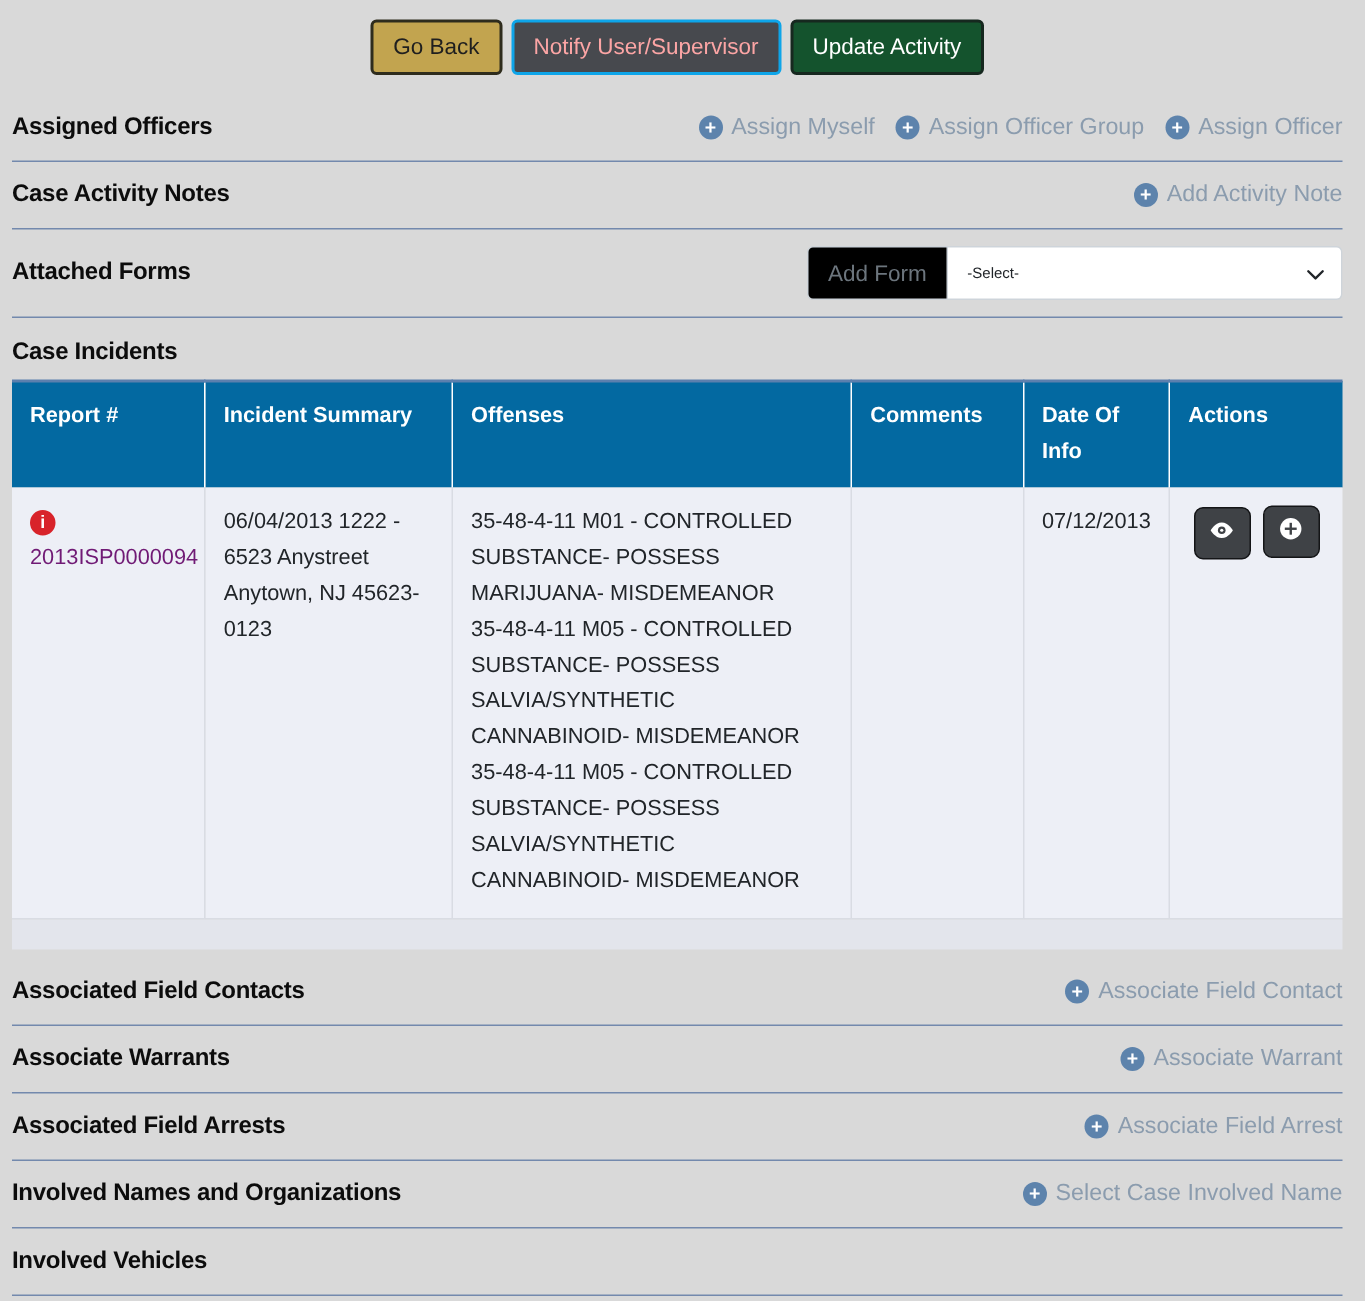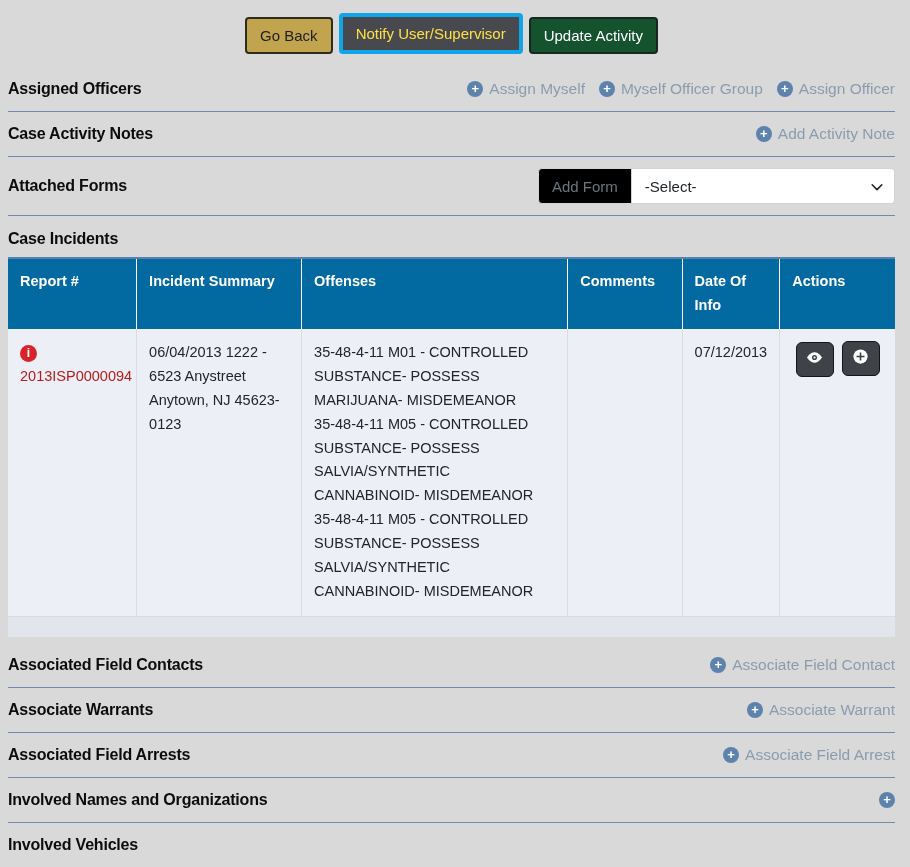--- a/index.html
+++ b/index.html
@@ -16,21 +16,21 @@
   
   .toolbar {
     display: flex; justify-content: center; align-items: flex-end;
     gap: 6px; padding: 13px 0 13px;
   }
   .btn {
     font-family: inherit; font-size: 15px; line-height: 1;
     padding: 9px 13px; border-radius: 4px; cursor: pointer;
   }
   .btn-gold  { background: #c2a44f; color: #1f1f1f; border: 2px solid #2e2c1d; }
-  .btn-dark  { background: #47494e; color: #fde047; border: 4px solid #0ea5e9; }
+  .btn-dark  { background: #47494e; color: #fca5a5; border: 2px solid #0ea5e9; }
   .btn-green { background: #14532d; color: #ffffff; border: 2px solid #16281f; }
 
   
   .section {
     display: flex; justify-content: space-between; align-items: center;
     border-bottom: 1px solid #7389ad;
     padding: 11px 0;
     min-height: 45px;
   }
   .section-title {
@@ -53,21 +53,21 @@
   .form-group { display: flex; align-items: stretch; width: 357px; height: 36px; }
   .addform-btn {
     display: flex; align-items: center; padding: 0 13px;
     background: #000000; border: 1px solid #ced4da; border-radius: 4px 0 0 4px;
     color: #6c757d; font-size: 15px; cursor: pointer; font-family: inherit;
   }
   .select-box {
     position: relative; flex: 1; display: flex; align-items: center;
     background: #ffffff; border: 1px solid #ced4da; border-left: 0;
     border-radius: 0 4px 4px 0; padding: 0 30px 0 13px;
-    font-size: 15px; color: #212529; cursor: pointer;
+    font-size: 10px; color: #212529; cursor: pointer;
   }
   .select-box .chev { position: absolute; right: 10px; top: 11px; }
 
   
   .ci-heading { padding: 14px 0 9px; }
   table.incidents {
     width: 100%; border-collapse: collapse; table-layout: fixed;
     border-top: 2px solid #5c80ae;
     font-size: 14.5px;
   }
@@ -79,21 +79,21 @@
   }
   table.incidents thead th:last-child { border-right: none; }
   table.incidents tbody td {
     background: #edeff6; color: #212529;
     vertical-align: top; padding: 12px 12px; line-height: 1.65;
     border-right: 1px solid #d9dce3; border-bottom: 1px solid #d9dce3;
   }
   table.incidents tbody td:last-child { border-right: none; }
   .table-footer { height: 20px; background: #e3e5ec; }
 
-  .report-link { color: #b91c1c; text-decoration: none; cursor: pointer; }
+  .report-link { color: #701a75; text-decoration: none; cursor: pointer; }
   .info-circle {
     display: inline-block; width: 17px; height: 17px; border-radius: 50%;
     background: #d8232a; color: #ffffff; font-weight: 700; font-size: 12px;
     line-height: 17px; text-align: center; margin-bottom: 3px;
   }
   .offense { margin: 0; }
 
   .action-btn {
     display: inline-flex; align-items: center; justify-content: center;
     width: 38px; height: 35px;
@@ -119,21 +119,21 @@
 
   <div class="section">
     <h2 class="section-title">Assigned Officers</h2>
     <div class="section-links">
       <a class="section-link">
         <span class="plus-circle">+</span>
         <span>Assign Myself</span>
       </a>
       <a class="section-link">
         <span class="plus-circle">+</span>
-        <span>Myself Officer Group</span>
+        <span>Assign Officer Group</span>
       </a>
       <a class="section-link">
         <span class="plus-circle">+</span>
         <span>Assign Officer</span>
       </a>
     </div>
   </div>
 
   <div class="section">
     <h2 class="section-title">Case Activity Notes</h2>
@@ -243,20 +243,21 @@
     <a class="section-link">
       <span class="plus-circle">+</span>
       <span>Associate Field Arrest</span>
     </a>
   </div>
 
   <div class="section">
     <h2 class="section-title">Involved Names and Organizations</h2>
     <a class="section-link">
       <span class="plus-circle">+</span>
+      <span>Select Case Involved Name</span>
     </a>
   </div>
 
   <div class="section">
     <h2 class="section-title">Involved Vehicles</h2>
   </div>
 
   <div class="bottom-bar">
     
   </div>

